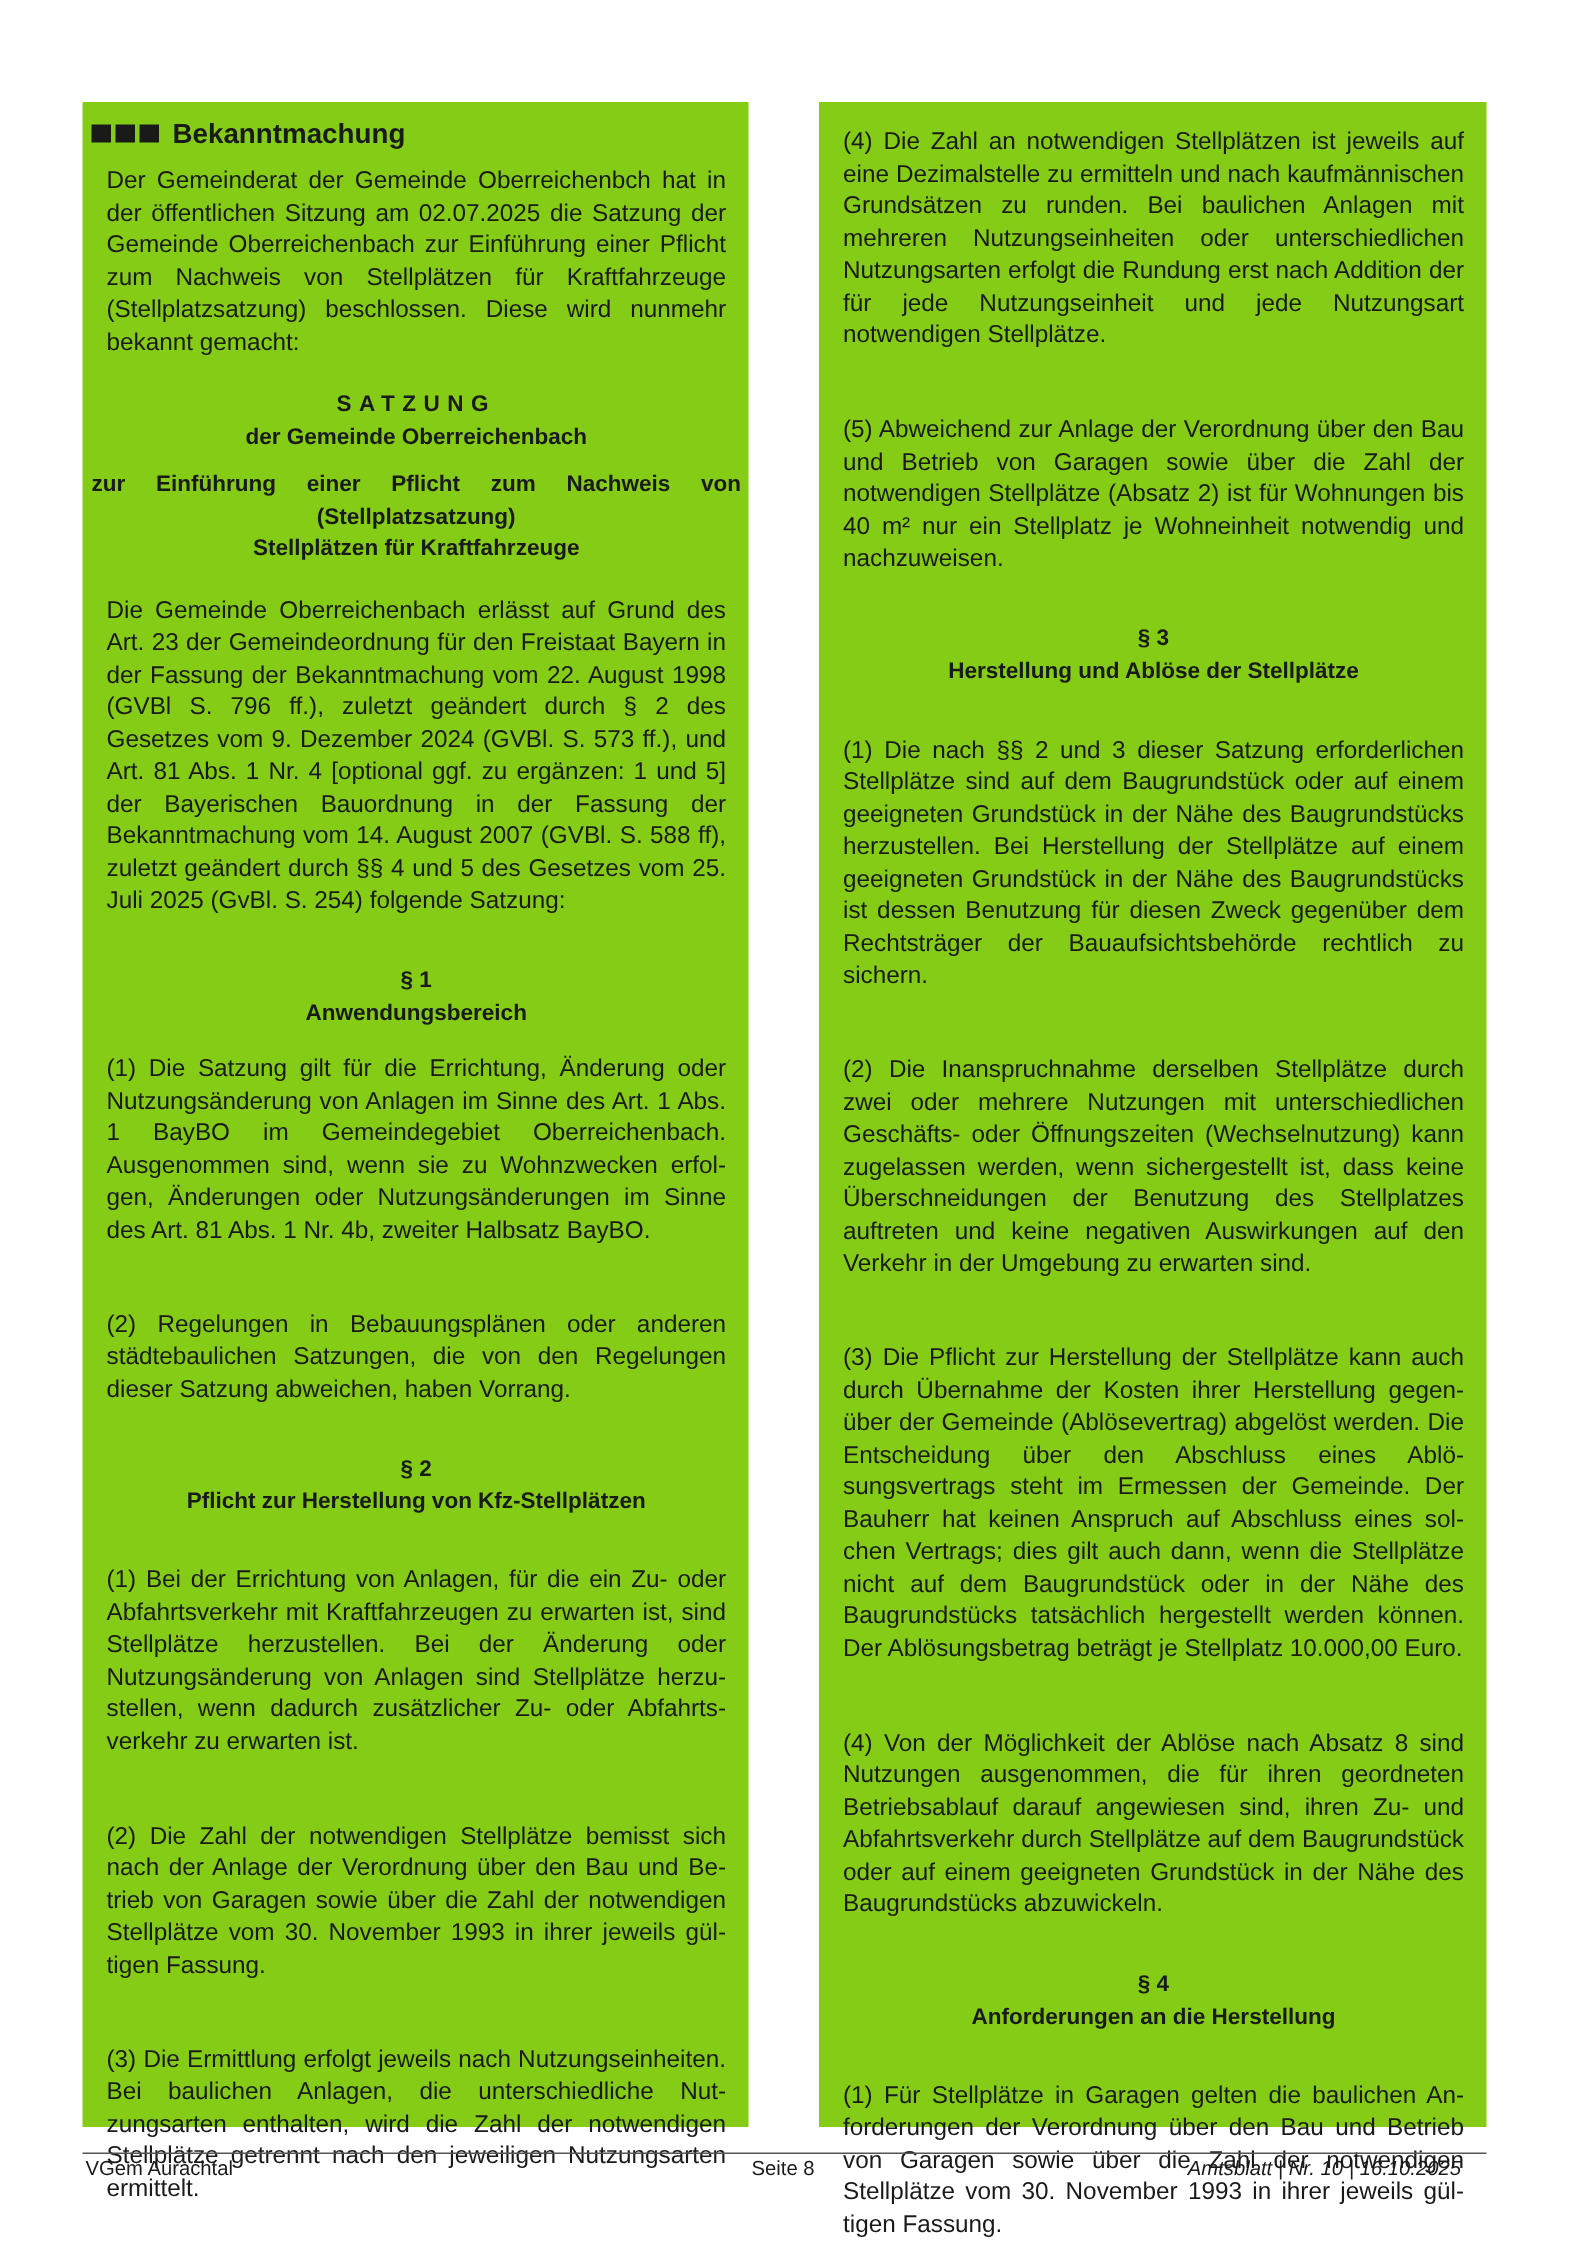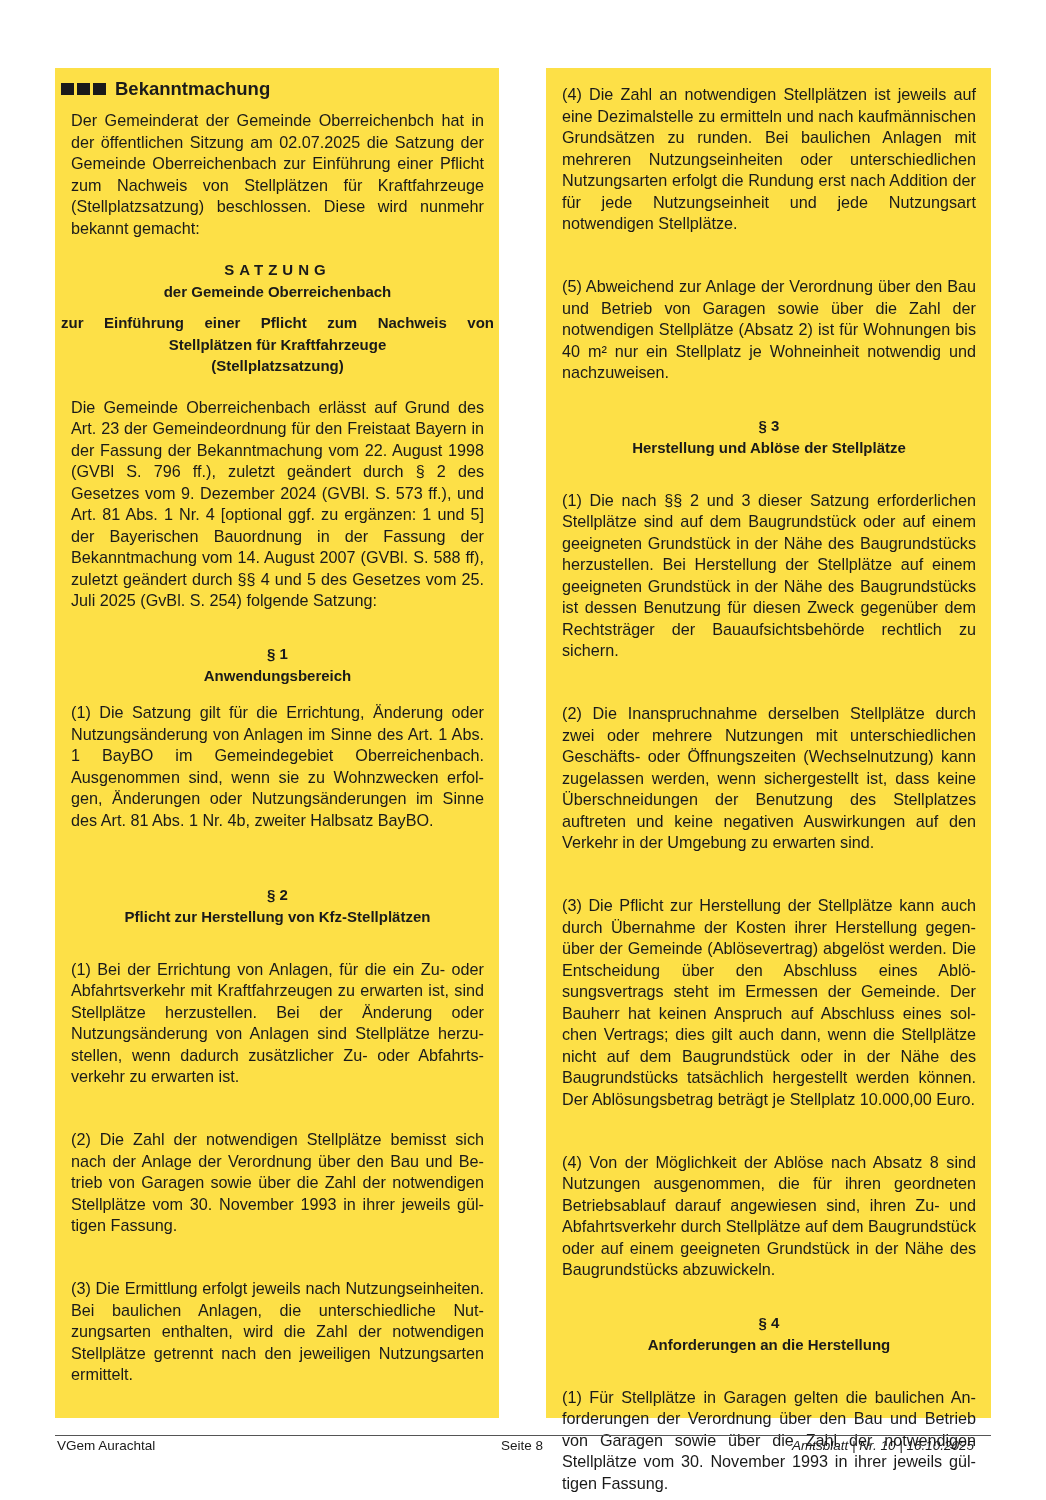--- a/index.html
+++ b/index.html
@@ -1,18 +1,18 @@
 <!DOCTYPE html>
 <html><head>
 <meta charset="utf-8">
 <style>
   html, body { margin: 0; padding: 0; background: #ffffff; }
   body { width: 1046px; height: 1500px; position: relative; overflow: hidden;
          font-family: "Liberation Sans", sans-serif; color: #1a1a1a; }
-  .col { position: absolute; top: 68px; height: 1350px; background: #fde047;
+  .col { position: absolute; top: 68px; height: 1350px; background: #84cc16;
          box-sizing: border-box; padding: 6px 5px 0 6px; }
   .col-left { left: 55px; width: 444px; }
   .col-right { left: 546px; width: 445px; }
   .txt { font-size: 16.2px; line-height: 21.5px; text-align: justify; margin: 10px; hyphens: manual; }
   .header { display: flex; align-items: center; font-weight: bold; font-size: 18.5px; margin: 4px 0 10px 0; }
   .squares { display: inline-flex; gap: 3px; margin-right: 9px; }
   .sq { width: 13px; height: 12px; background: #1a1a1a; display: inline-block; }
   .center-b { text-align: center; font-weight: bold; font-size: 15px; line-height: 21.5px; margin: 0; }
   .spaced { letter-spacing: 5px; }
   .gap-s { height: 10px; }
@@ -35,30 +35,31 @@
         <span class="sq"></span>
     </span>
     <span>Bekanntmachung</span>
   </div>
   <p class="txt">Der Gemeinderat der Gemeinde Oberreichenbch hat in der öffentlichen Sitzung am 02.07.2025 die Satzung der Gemeinde Oberreichenbach zur Einführung einer Pflicht zum Nachweis von Stellplätzen für Kraftfahrzeu­ge (Stellplatzsatzung) beschlossen. Diese wird nun­mehr bekannt gemacht:</p>
   <div class="gap-s"></div>
   <p class="center-b spaced">SATZUNG</p>
   <p class="center-b">der Gemeinde Oberreichenbach</p>
   <div class="gap-s"></div>
   <p class="center-b" style="text-align: justify; text-align-last: justify;">zur Einführung einer Pflicht zum Nachweis von</p>
+  <p class="center-b">(Stellplatzsatzung)</p>
   <p class="center-b">Stellplätzen für Kraftfahrzeuge</p>
-  <p class="center-b">(Stellplatzsatzung)</p>
   <div class="gap-s"></div>
   <p class="txt">Die Gemeinde Oberreichenbach erlässt auf Grund des Art. 23 der Gemeindeordnung für den Freistaat Bayern in der Fassung der Bekanntmachung vom 22. August 1998 (GVBl S. 796 ff.), zuletzt geändert durch § 2 des Gesetzes vom 9. Dezember 2024 (GVBl. S. 573 ff.), und Art. 81 Abs. 1 Nr. 4 [optional ggf. zu ergänzen: 1 und 5] der Bayerischen Bauordnung in der Fassung der Bekanntmachung vom 14. August 2007 (GVBl. S. 588 ff), zuletzt geändert durch §§ 4 und 5 des Geset­zes vom 25. Juli 2025 (GvBl. S. 254) folgende Satzung:</p>
   <div class="gap-m"></div>
   <p class="center-b">§ 1</p>
   <p class="center-b">Anwendungsbereich</p>
   <div class="gap-t"></div>
   <p class="txt">(1) Die Satzung gilt für die Errichtung, Änderung oder Nutzungsänderung von Anlagen im Sinne des Art. 1 Abs. 1 BayBO im Gemeindegebiet Oberreichenbach. Ausgenommen sind, wenn sie zu Wohnzwecken erfol­gen, Änderungen oder Nutzungsänderungen im Sin­ne des Art. 81 Abs. 1 Nr. 4b, zweiter Halbsatz BayBO.</p>
   <div class="gap-m"></div>
+  <p class="txt">(2) Regelungen in Bebauungsplänen oder anderen städtebaulichen Satzungen, die von den Regelungen dieser Satzung abweichen, haben Vorrang.</p>
   <div class="gap-m"></div>
   <p class="center-b">§ 2</p>
   <p class="center-b">Pflicht zur Herstellung von Kfz-Stellplätzen</p>
   <div class="gap-m"></div>
   <p class="txt">(1) Bei der Errichtung von Anlagen, für die ein Zu- oder Abfahrtsverkehr mit Kraftfahrzeugen zu erwarten ist, sind Stellplätze herzustellen. Bei der Änderung oder Nutzungsänderung von Anlagen sind Stellplätze herzu­stellen, wenn dadurch zusätzlicher Zu- oder Abfahrts­verkehr zu erwarten ist.</p>
   <div class="gap-m"></div>
   <p class="txt">(2) Die Zahl der notwendigen Stellplätze bemisst sich nach der Anlage der Verordnung über den Bau und Be­trieb von Garagen sowie über die Zahl der notwendigen Stellplätze vom 30. November 1993 in ihrer jeweils gül­tigen Fassung.</p>
   <div class="gap-m"></div>
   <p class="txt">(3) Die Ermittlung erfolgt jeweils nach Nutzungseinhei­ten. Bei baulichen Anlagen, die unterschiedliche Nut­zungsarten enthalten, wird die Zahl der notwendigen Stellplätze getrennt nach den jeweiligen Nutzungsarten ermittelt.</p>
 </div>

